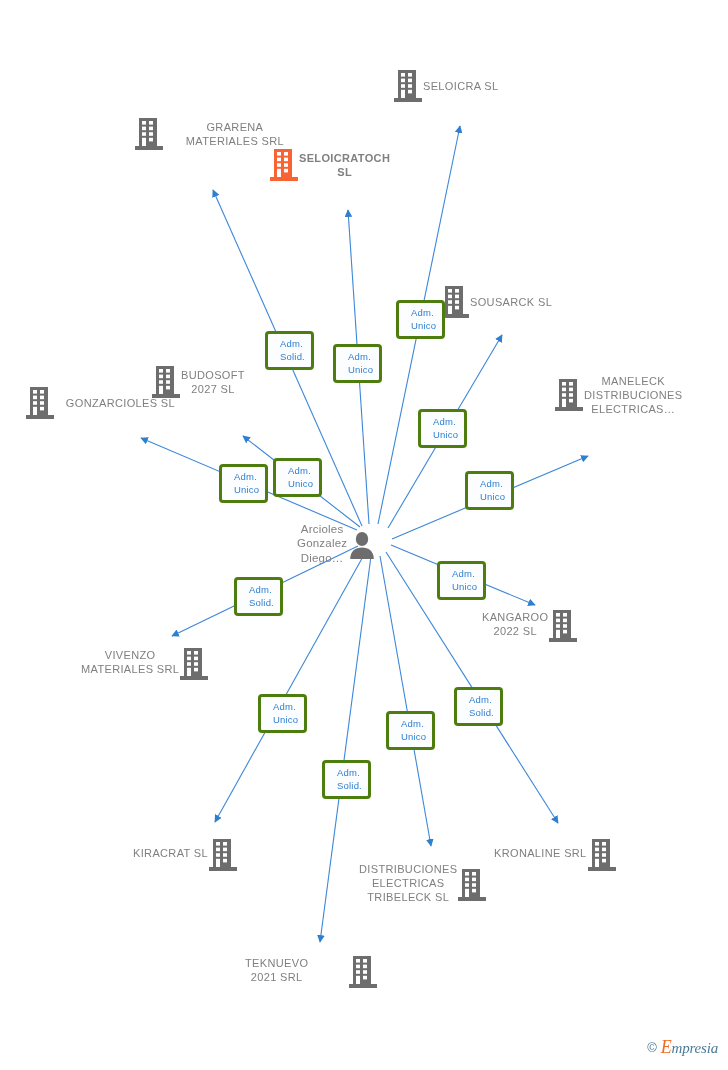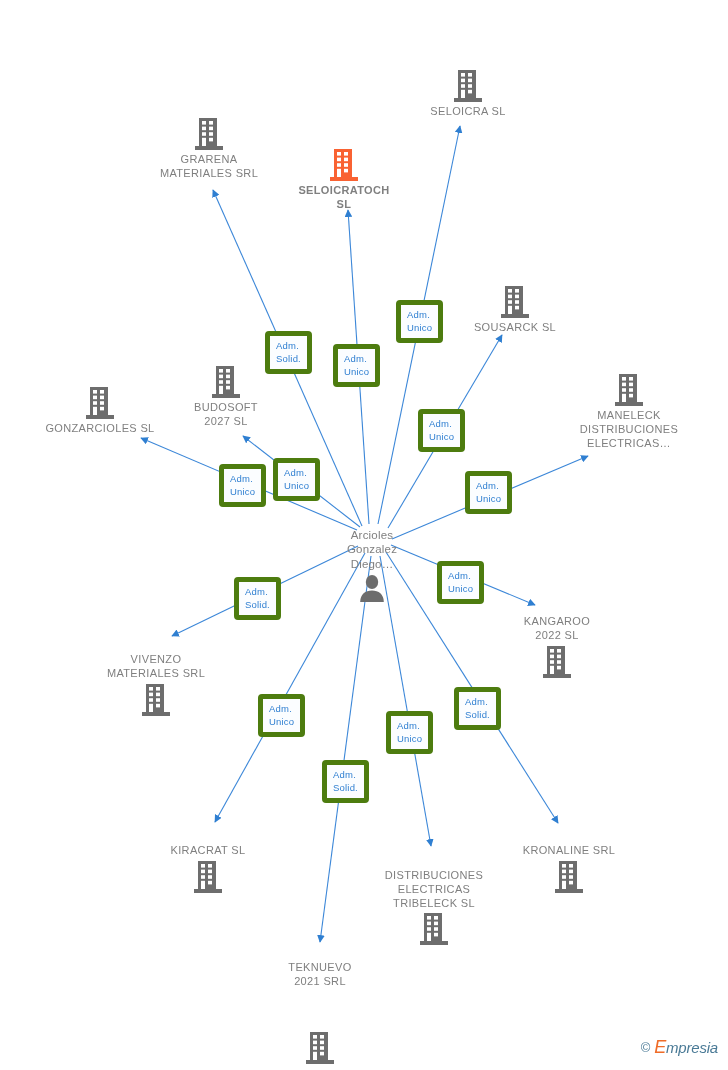--- a/index.html
+++ b/index.html
@@ -23,30 +23,29 @@
     top: 0;
     width: 728px;
     height: 1070px;
   }
   .node {
     position: absolute;
     width: 150px;
     margin-left: -75px;
     text-align: center;
     display: flex;
-    flex-direction: column;
+    flex-direction: row;
     align-items: center;
     line-height: 1.25;
   }
   .node-label {
     font-size: 11px;
     color: #7f7f7f;
     letter-spacing: 0.35px;
     white-space: pre-line;
-    margin-top: 6px;
   }
   .node-label.company {
     font-weight: 400;
   }
   .node-label.focus {
     color: #808080;
     font-weight: bold;
   }
   .node-label.person {
     color: #808080;
@@ -56,47 +55,47 @@
   .node-icon {
     display: block;
   }
   .node.below .node-icon { order: 2; }
   .node.below .node-label { order: 1; margin-bottom: 2px; }
   .node.above .node-icon { order: 1; }
   .node.above .node-label { order: 2; margin-top: 2px; }
 
   .edge-label {
     position: absolute;
-    border: 5px solid #4d7c0f;
+    border: 3px solid #4d7c0f;
     border-radius: 4px;
     background: #fbfdff;
     color: #2f7fd1;
     font-size: 9.5px;
     line-height: 13px;
-    padding: 3px 6px 4px 6px;
+    padding: 3px 6px 4px 12px;
     text-align: left;
     white-space: pre-line;
     box-sizing: border-box;
     letter-spacing: 0.2px;
   }
   #watermark {
     position: absolute;
     right: 10px;
     bottom: 12px;
     display: flex;
     align-items: center;
     gap: 4px;
     font-size: 15px;
   }
   #watermark .cmark {
     color: #4a7a96;
     font-size: 13px;
   }
   #watermark .brand {
-    font-family: Liberation Sans, sans-serif;
+    font-family: Liberation Serif, serif;
     font-style: italic;
     font-size: 15px;
     color: #4a7a96;
     letter-spacing: -0.2px;
   }
   #watermark .brand .cap {
     color: #ef6c28;
     font-size: 18px;
   }
 </style>

